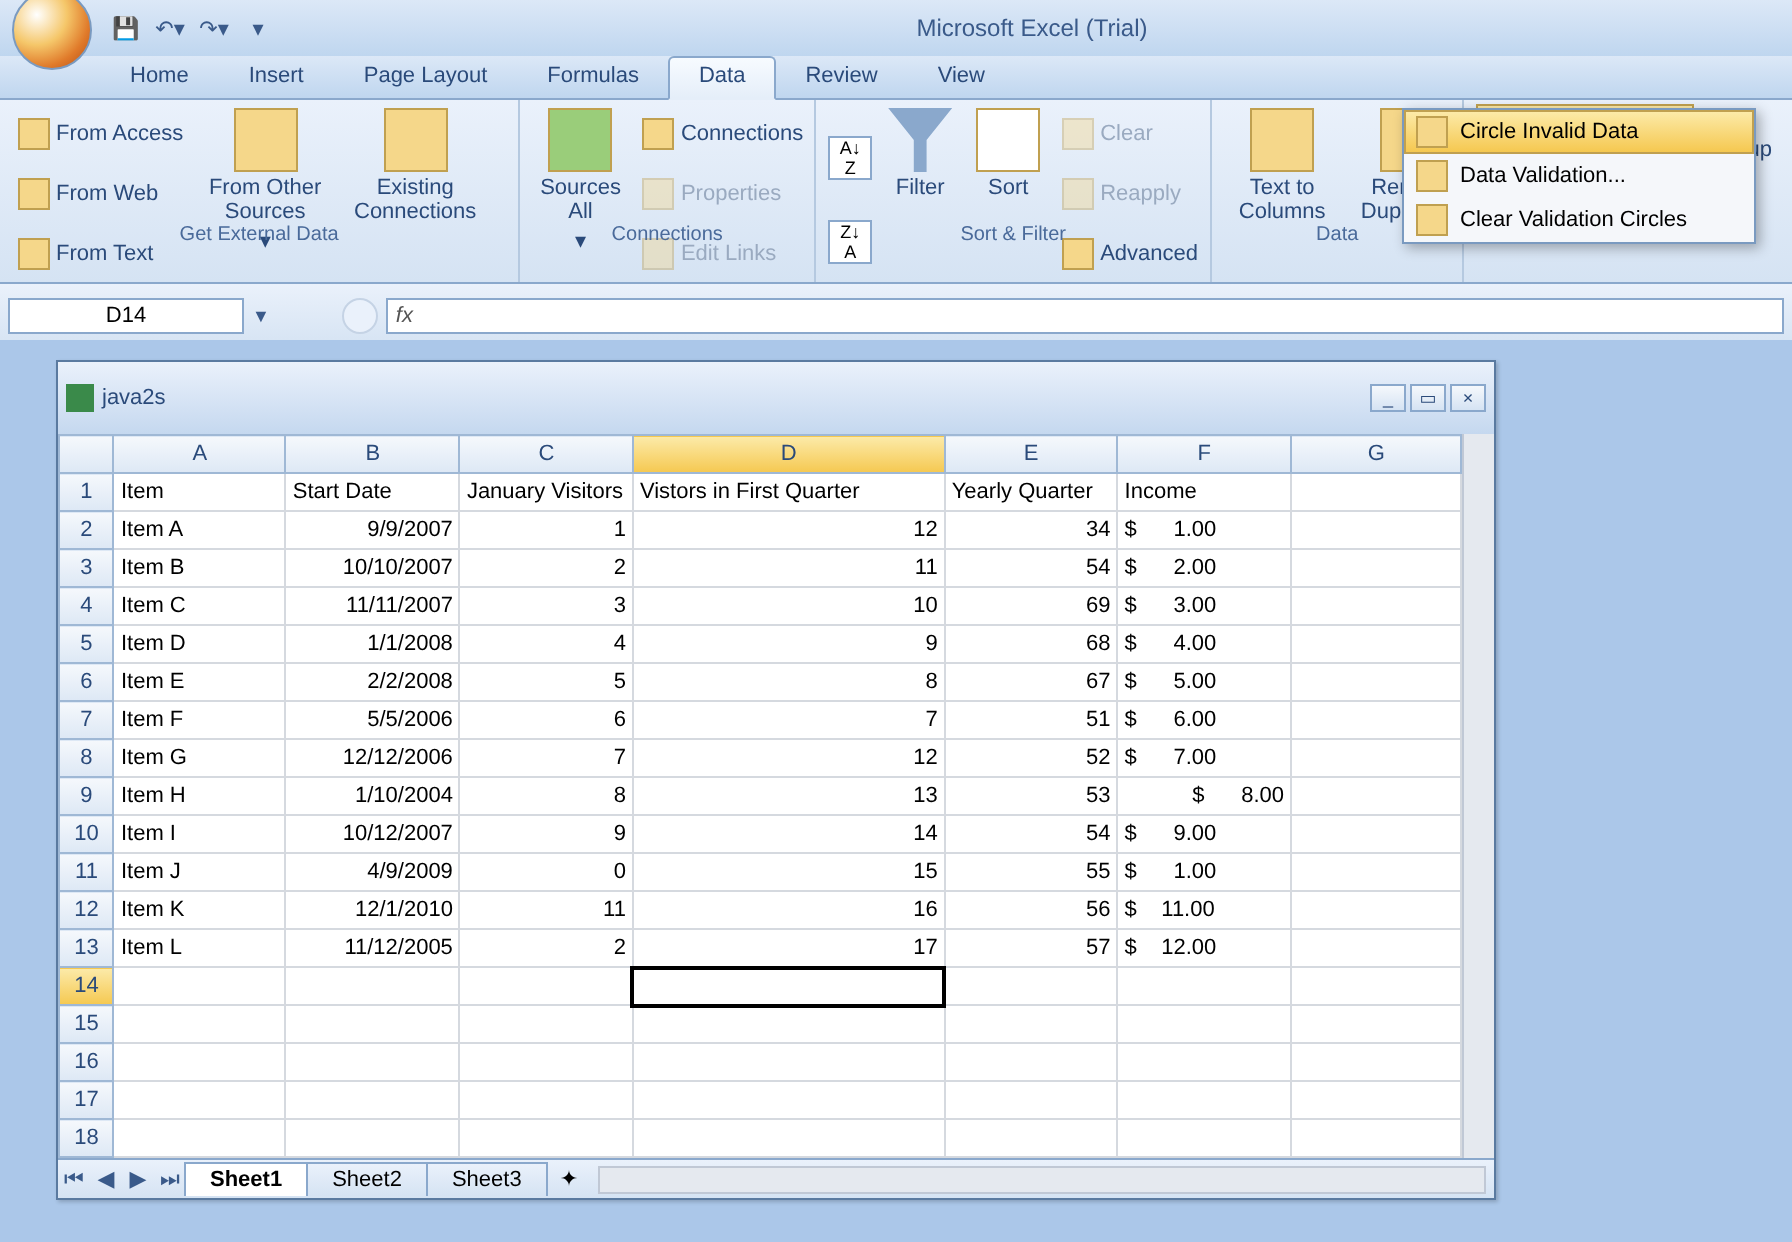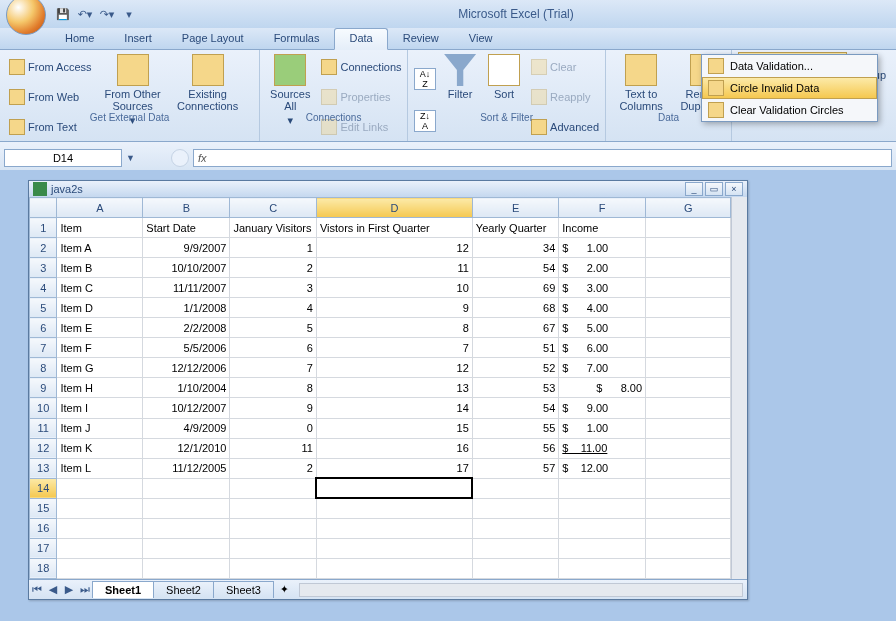--- a/index.html
+++ b/index.html
@@ -23,21 +23,21 @@
 .icon-lg { width:32px; height:32px; background:#f5d78a; border:1px solid #c0a050; display:inline-block;}
 .name-box-row { height:22px; background:linear-gradient(#eaf1fb,#d5e3f3); display:flex; align-items:center; border-bottom:1px solid #8aa8cc; padding:16px 4px; gap:4px;}
 .name-box { width:118px; height:18px; background:#fff; border:1px solid #8aa8cc; font-size:11px; padding:1px 4px; text-align:center;}
 .fx-bar { flex:1; height:18px; background:#fff; border:1px solid #8aa8cc; display:flex; align-items:center; padding:0 4px; font-size:11px; font-style:italic; color:#555;}
 .dd-menu { position:absolute; top:54px; right:18px; width:177px; background:#f5f7fa; border:1px solid #7a9ac0; box-shadow:2px 2px 6px rgba(0,0,0,0.3); z-index:100;}
 .dd-item { padding:3px 6px; font-size:11px; display:flex; align-items:center; gap:6px; cursor:pointer;}
 .dd-item.hover { background:linear-gradient(#fceaa8,#f5c850); border:1px solid #c0a050; padding:2px 5px;}
 .dd-icon { width:16px;height:16px;background:#f5d78a;border:1px solid #c0a050;display:inline-block;}
 .workspace { position:absolute; top:170px; left:0; right:0; bottom:0; background:#abc7e9; padding:10px 0 0 28px;}
 .wb-window { width:720px; height:420px; background:#fff; border:1px solid #5a7aa0; box-shadow:1px 1px 2px rgba(0,0,0,0.2); display:flex; flex-direction:column;}
-.wb-title { height:16px; background:linear-gradient(#eaf1fb,#c5d8ef); display:flex; align-items:center; padding:0 4px; font-size:11px; color:#2a4a7a;}
+.wb-title { height:36px; background:linear-gradient(#eaf1fb,#c5d8ef); display:flex; align-items:center; padding:0 4px; font-size:11px; color:#2a4a7a;}
 .wb-title-btns { margin-left:auto; display:flex; gap:2px;}
 .wb-title-btn { width:18px;height:14px;background:linear-gradient(#f5f8fc,#d5e3f3);border:1px solid #8aa8cc;font-size:9px;text-align:center;line-height:12px;cursor:pointer;}
 .grid-wrap { flex:1; display:flex; overflow:hidden; position:relative;}
 .grid-table { border-collapse:collapse; font-size:11px; }
 .grid-table th { background:linear-gradient(#f5f8fc,#dde8f5); border:1px solid #9fb8d5; font-weight:normal; color:#2a4a7a; height:18px; text-align:center;}
 .grid-table th.col { width:88px; }
 .grid-table th.colD { width:160px; }
 .grid-table th.row { width:28px; background:linear-gradient(#f5f8fc,#dde8f5);}
 .grid-table th.sel { background:linear-gradient(#fceaa8,#f5c850);}
 .grid-table td { border:1px solid #d5d9df; height:18px; padding:0 3px; }
@@ -184,27 +184,27 @@
       </div>
       <div class="bigbtn">
           <span>⇒</span>
           <span>Group</span>
         </div>
     </div>
   </div>
 </div>
 
 <div class="dd-menu">
+  <div class="dd-item hover">
+      <span class="dd-icon"></span>
+      <span>Circle Invalid Data</span>
+    </div>
   <div class="dd-item">
       <span class="dd-icon"></span>
       <span>Data Validation...</span>
-    </div>
-  <div class="dd-item hover">
-      <span class="dd-icon"></span>
-      <span>Circle Invalid Data</span>
     </div>
   <div class="dd-item">
       <span class="dd-icon"></span>
       <span>Clear Validation Circles</span>
     </div>
 </div>
 
 <div class="name-box-row">
   <input class="name-box" value="D14" style="">
   <span style="font-size:9px;color:#3a5a8a;">▼</span>
@@ -349,21 +349,21 @@
               <td style="white-space:pre;">$      1.00</td>
               <td></td>
             </tr>
             <tr>
               <th class="row">12</th>
               <td>Item K</td>
               <td class="num">12/1/2010</td>
               <td class="num">11</td>
               <td class="num">16</td>
               <td class="num">56</td>
-              <td style="white-space:pre;text-decoration:underline;">$    11.00</td>
+              <td style="white-space:pre;">$    11.00</td>
               <td></td>
             </tr>
             <tr>
               <th class="row">13</th>
               <td>Item L</td>
               <td class="num">11/12/2005</td>
               <td class="num">2</td>
               <td class="num">17</td>
               <td class="num">57</td>
               <td style="white-space:pre;">$    12.00</td>

